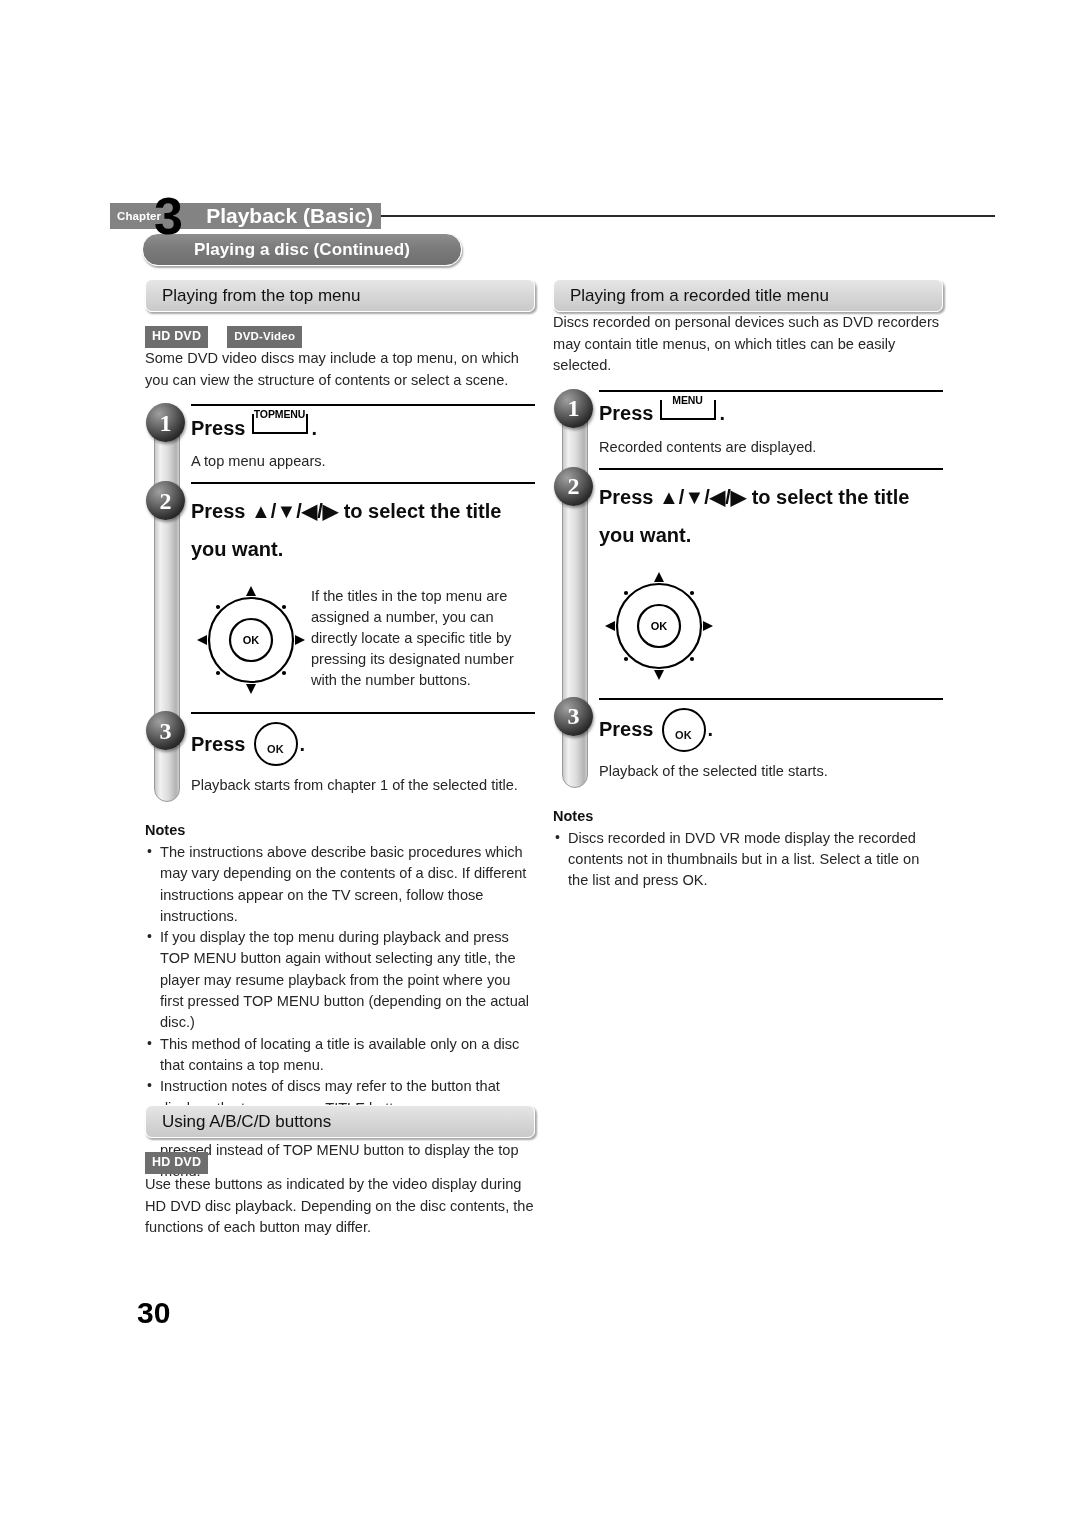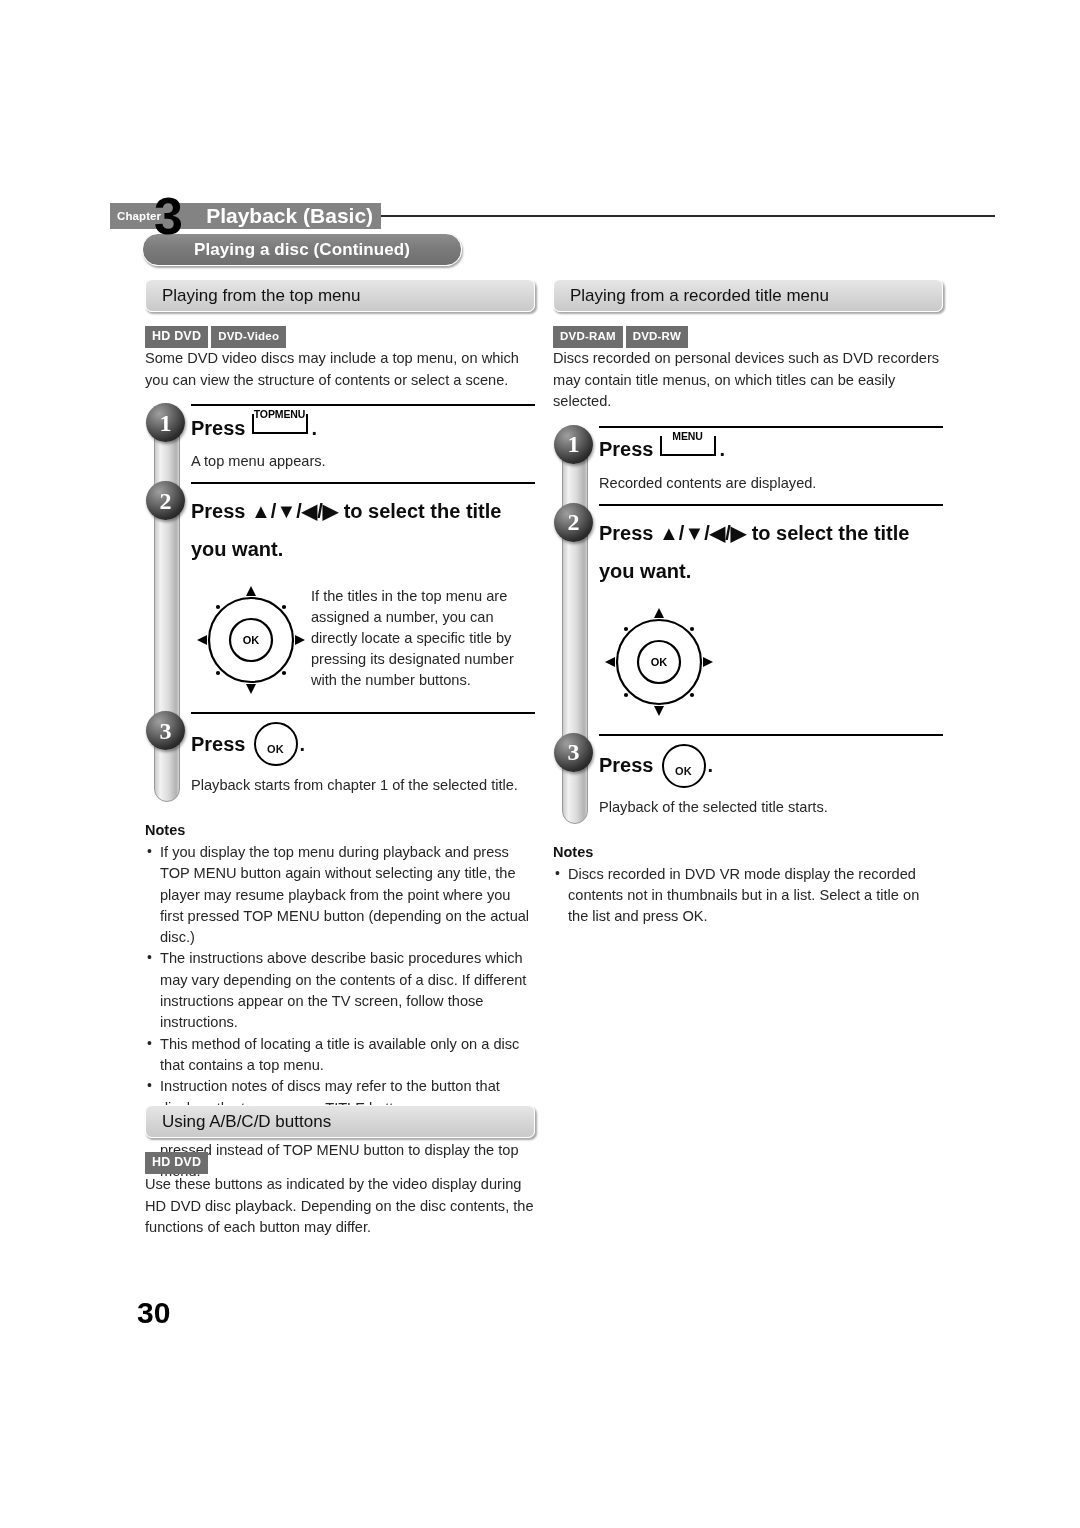--- a/index.html
+++ b/index.html
@@ -116,21 +116,21 @@
   .section-head span {
     font-size: 17px;
     font-weight: normal;
     color: #111111;
     padding-left: 16px;
   }
 
   
   .badges {
     display: flex;
-    gap: 3px;
+    gap: 19px;
     margin-top: 14px;
   }
   .badge {
     background: #6e6e6e;
     color: #ffffff;
     font-size: 12.5px;
     font-weight: bold;
     padding: 4px 7px 5px 7px;
     line-height: 13px;
     letter-spacing: .2px;
@@ -389,38 +389,34 @@
           <span>Press</span>
           <span class="key-ok"></span>
           <span class="period">.</span>
         </div>
         <div class="step-desc">Playback starts from chapter 1 of the selected title.</div>
       </div>
     </div>
 
     <div class="notes-title">Notes</div>
     <ul class="notes">
+      <li>The instructions above describe basic procedures which may vary depending on the contents of a disc. If different instructions appear on the TV screen, follow those instructions.</li>
       <li>If you display the top menu during playback and press TOP MENU button again without selecting any title, the player may resume playback from the point where you first pressed TOP MENU button (depending on the actual disc.)</li>
-      <li>The instructions above describe basic procedures which may vary depending on the contents of a disc. If different instructions appear on the TV screen, follow those instructions.</li>
       <li>This method of locating a title is available only on a disc that contains a top menu.</li>
       <li>Instruction notes of discs may refer to the button that displays the top menu as TITLE button.</li>
       <li>Depending on a disc, MENU button may have to be pressed instead of TOP MENU button to display the top menu.</li>
     </ul>
   </div>
 
   <div class="col col-right">
 
     <div class="section-head">
       <span>Playing from a recorded title menu</span>
     </div>
 
-    <div class="badges">
-      <div class="badge small">DVD-RAM</div>
-      <div class="badge small">DVD-RW</div>
-    </div>
 
     <div class="intro">Discs recorded on personal devices such as DVD recorders may contain title menus, on which titles can be easily selected.</div>
 
     <div class="steps">
       <div class="step-rail"></div>
 
       <div class="step first">
         <div class="step-badge">
           <span>1</span>
         </div>

